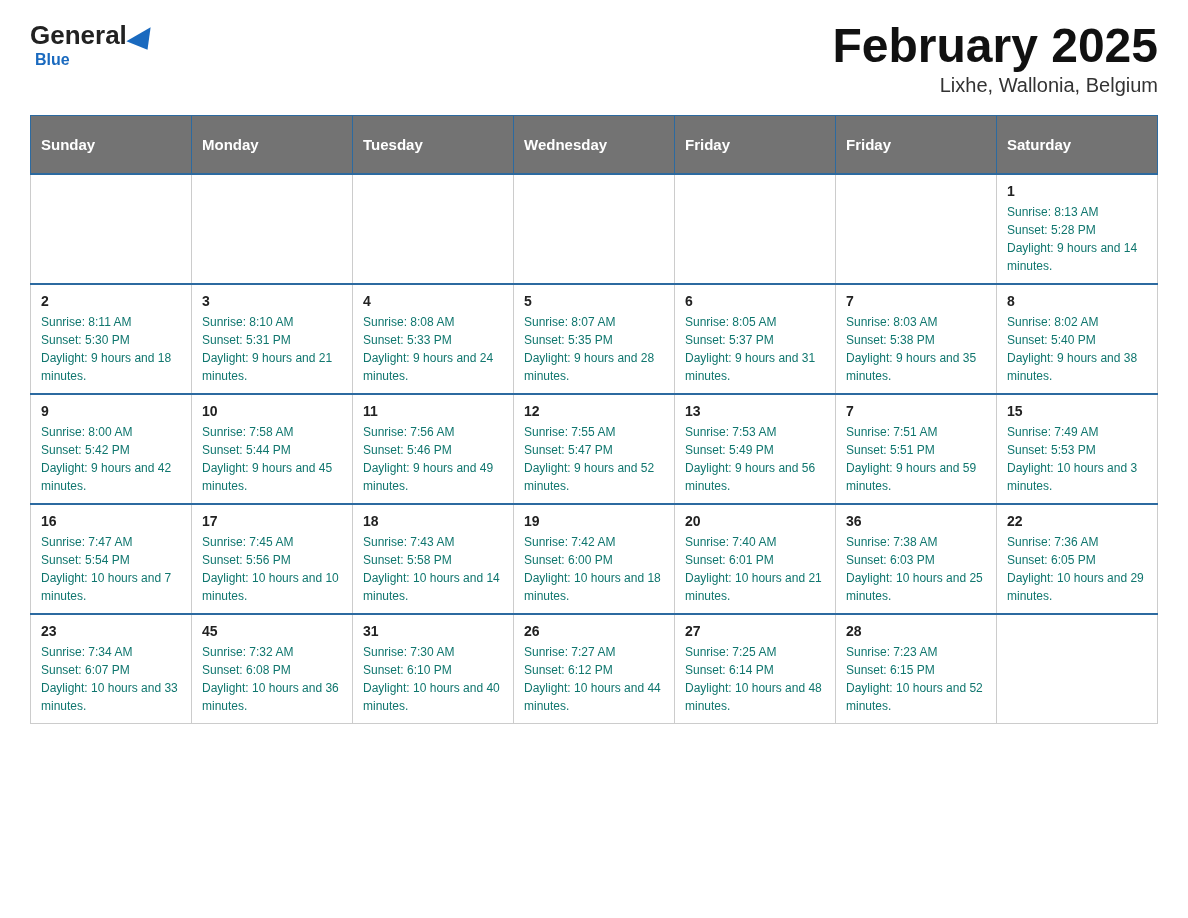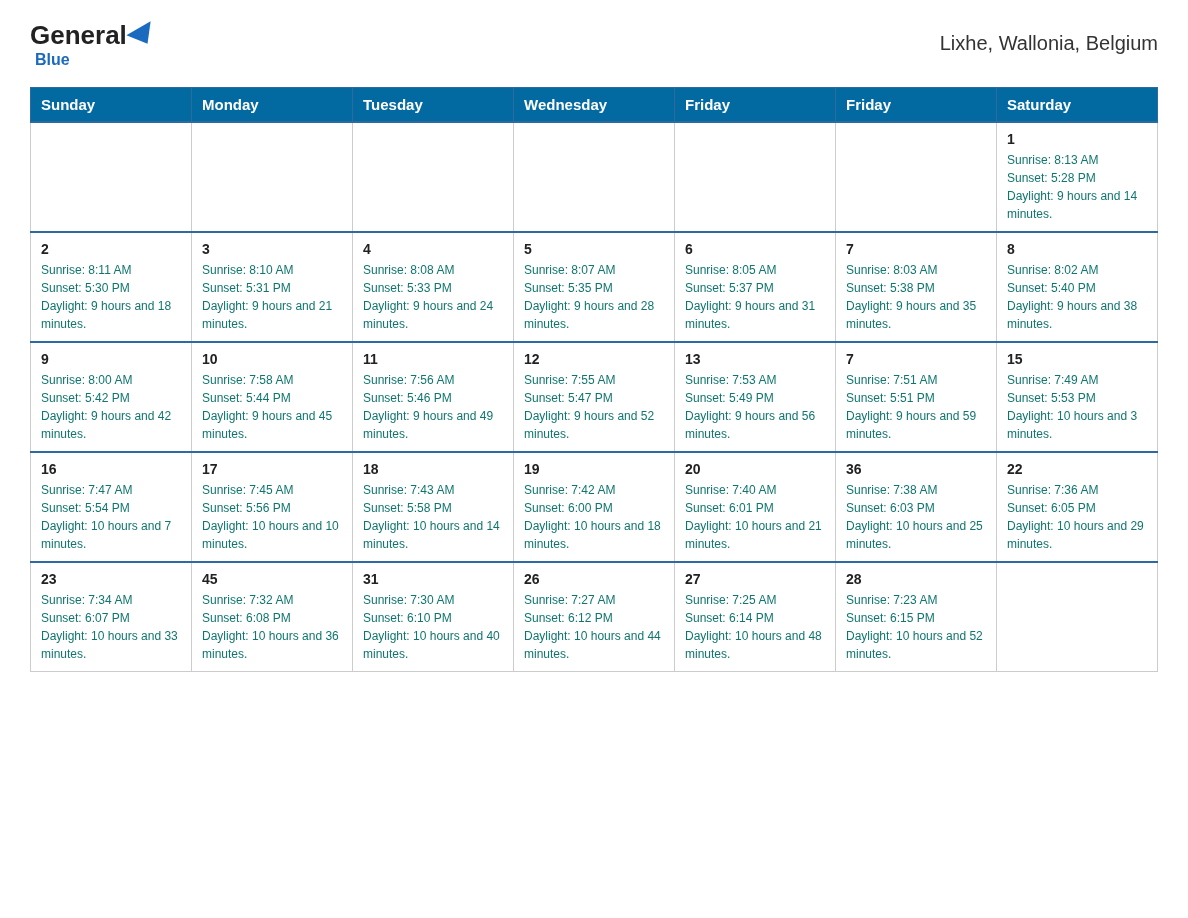--- a/index.html
+++ b/index.html
@@ -17,21 +17,21 @@
       align-items: flex-start;
       margin-bottom: 18px;
     }
     .logo {
       display: flex;
       flex-direction: column;
       align-items: flex-start;
     }
     .logo-text {
       display: flex;
-      align-items: center;
+      align-items: flex-end;
       font-size: 26px;
       font-weight: bold;
       color: #222;
     }
     .logo-triangle {
       width: 0;
       height: 0;
       border-left: 14px solid transparent;
       border-right: 14px solid transparent;
       border-top: 18px solid #1a6abf;
@@ -50,32 +50,32 @@
     }
     .month-title {
       font-size: 48px;
       font-weight: bold;
       color: #111;
       line-height: 1.1;
     }
     .location-title {
       font-size: 20px;
       color: #333;
-      margin-top: 12px;
+      margin-top: 1px;
     }
     .calendar {
       width: 100%;
       border-collapse: collapse;
     }
     .calendar th {
-      background-color: #0369a1;
+      background-color: #737373;
       color: #fff;
       font-size: 15px;
       font-weight: bold;
-      padding: 8px 10px;
+      padding: 20px 10px;
       text-align: left;
       border: 1px solid #2c6aa0;
     }
     .calendar td {
       vertical-align: top;
       padding: 8px 10px;
       border: 1px solid #ccc;
       width: calc(100% / 7);
       min-height: 110px;
       font-size: 12.5px;
@@ -105,20 +105,21 @@
 
 <div class="header">
   <div class="logo">
     <div class="logo-text">
       <span>General</span>
       <span class="logo-triangle"></span>
     </div>
     <div class="logo-sub">Blue</div>
   </div>
   <div class="title-block">
+    <div class="month-title">February 2025</div>
     <div class="location-title">Lixhe, Wallonia, Belgium</div>
   </div>
 </div>
 
 <table class="calendar">
   <thead>
     <tr>
     <th>Sunday</th>
         <th>Monday</th>
         <th>Tuesday</th>

